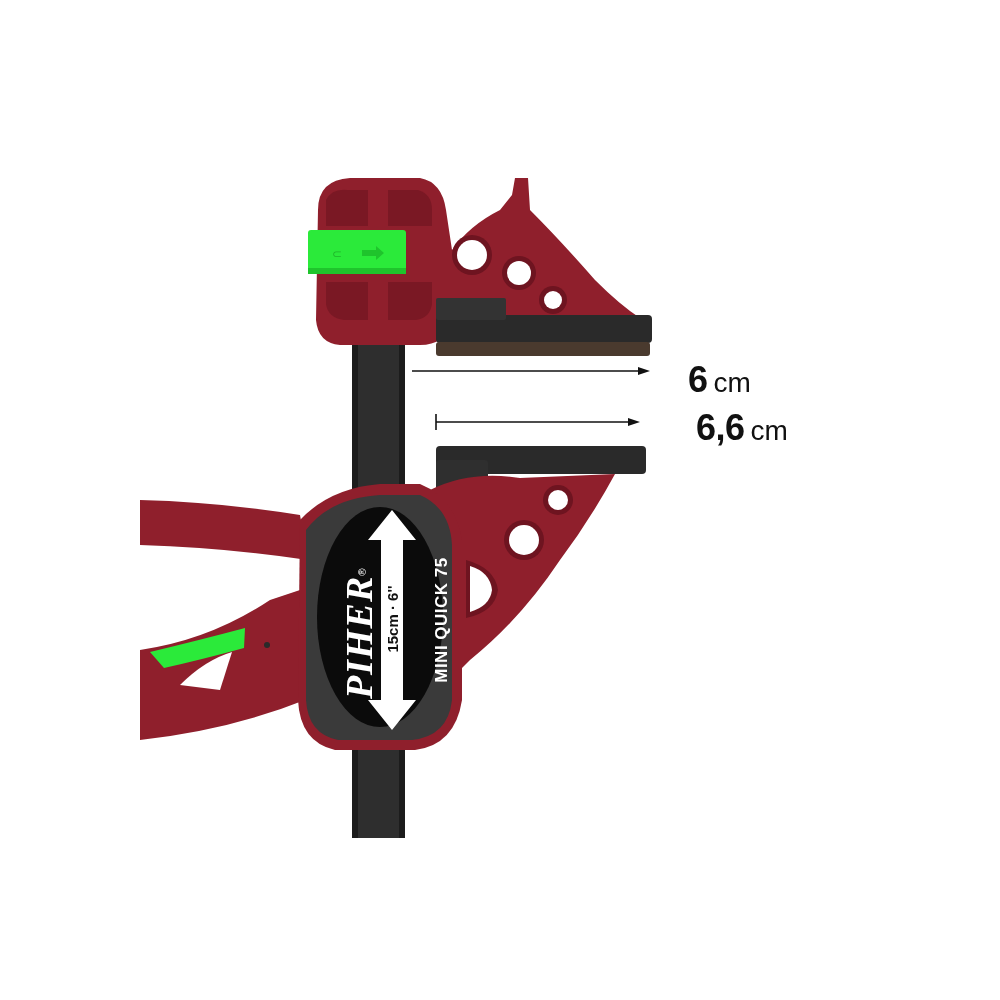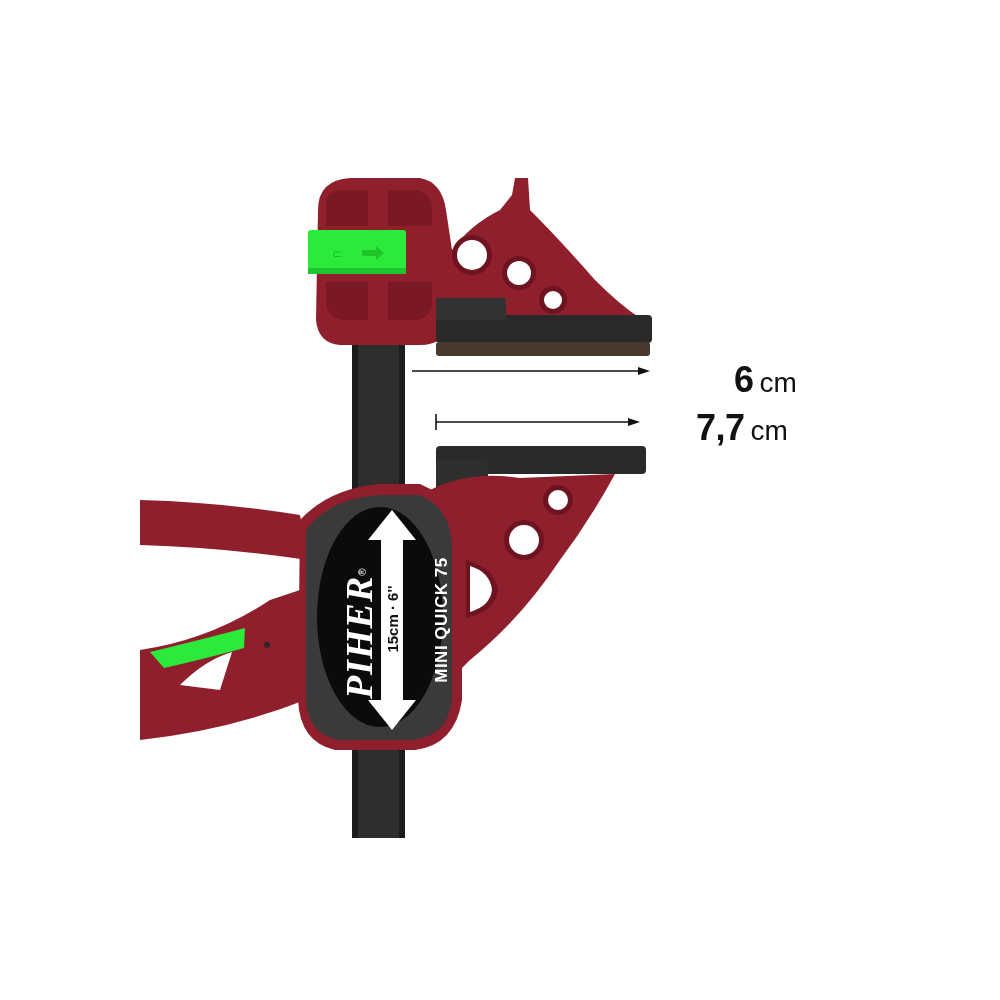--- a/index.html
+++ b/index.html
@@ -97,19 +97,19 @@
       <line x1="412" y1="371" x2="642" y2="371" stroke="#111" stroke-width="1.6"></line>
       <path d="M650,371 L638,367 L638,375 Z" fill="#111"></path>
     </g>
     <g>
       <line x1="436" y1="414" x2="436" y2="430" stroke="#111" stroke-width="1.6"></line>
       <line x1="436" y1="422" x2="632" y2="422" stroke="#111" stroke-width="1.6"></line>
       <path d="M640,422 L628,418 L628,426 Z" fill="#111"></path>
     </g>
   </svg>
 
-  <div class="dim" style="left:734px; top:362px;">
+  <div class="dim" style="left:688px; top:362px;">
     <span class="num">6</span><span class="unit">cm</span>
   </div>
   <div class="dim" style="left:696px; top:410px;">
-    <span class="num">7,7</span><span class="unit">cm</span>
+    <span class="num">6,6</span><span class="unit">cm</span>
   </div>
 </div>
 
 </body></html>

